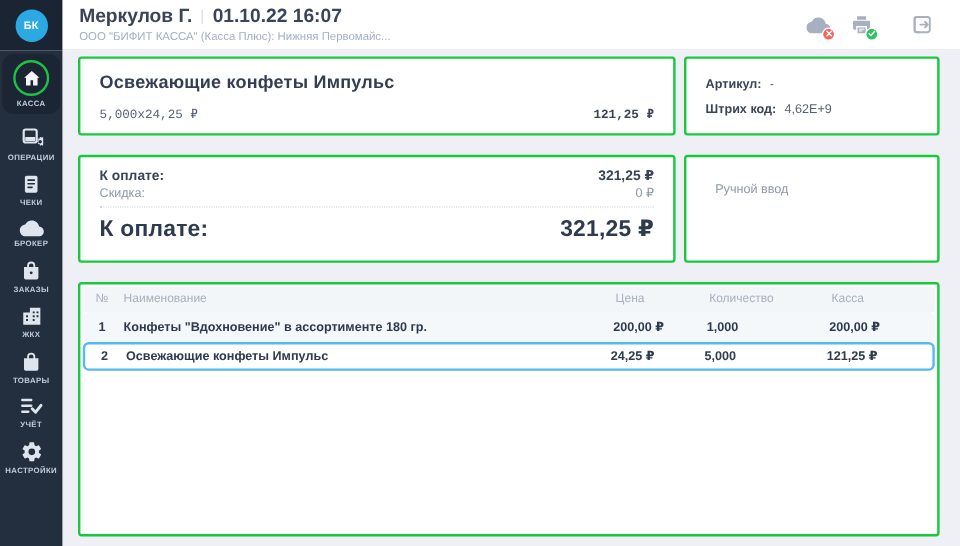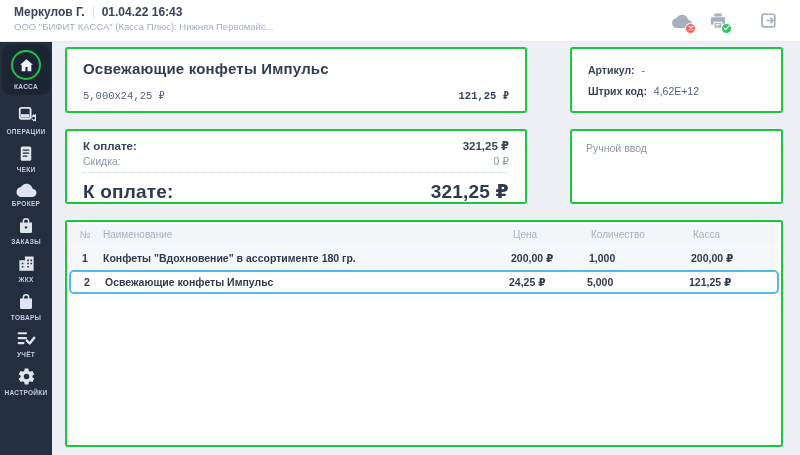--- a/index.html
+++ b/index.html
@@ -5,21 +5,21 @@
   * { margin:0; padding:0; box-sizing:border-box; }
   html,body { width:800px; height:455px; overflow:hidden; }
   body { font-family:"Liberation Sans","DejaVu Sans",sans-serif; background:#eef0f5; color:#333e52; }
   .app { position:relative; width:800px; height:455px; }
 
   
   .header { position:absolute; top:0; left:0; right:0; height:42px; background:#ffffff; border-bottom:1px solid #e7eaf0; display:flex; align-items:stretch; }
   .logo-block { width:52px; height:42px; background:#1a2433; display:flex; align-items:center; justify-content:center; flex:0 0 52px; }
   .logo-circle { width:27px; height:27px; border-radius:50%; background:#2aa9e2; color:#fff; font-size:9px; font-weight:bold; display:flex; align-items:center; justify-content:center; letter-spacing:.3px; }
   .header-info { padding:5px 0 0 14px; flex:1; min-width:0; }
-  .header-line1 { display:flex; align-items:center; font-size:12px; font-weight:bold; color:#3a4458; }
+  .header-line1 { display:flex; align-items:center; font-size:16px; font-weight:bold; color:#3a4458; }
   .hdr-divider { width:1px; height:12px; background:#d8dde6; margin:0 8px; }
   .header-line2 { margin-top:2px; font-size:9.5px; color:#a3aec7; white-space:nowrap; overflow:hidden; text-overflow:ellipsis; }
   .header-actions { display:flex; align-items:center; gap:16px; padding-right:22px; }
   .hicon { position:relative; width:20px; height:20px; display:flex; align-items:center; justify-content:center; }
   .hicon svg { display:block; }
   .badge { position:absolute; right:-4px; bottom:-3px; width:11px; height:11px; border-radius:50%; border:1.5px solid #fff; display:flex; align-items:center; justify-content:center; }
   .badge.red { background:#f4655f; }
   .badge.green { background:#2fc461; }
   .hicon.exit { margin-left:14px; }
 
@@ -29,23 +29,23 @@
   .side-item .label { font-size:6.5px; font-weight:bold; color:#c2cbda; letter-spacing:.3px; margin-top:3px; text-align:center; }
   .side-item svg { display:block; }
   .side-item.active { background:#1b2533; border-radius:9px; padding:5px 0 5px; margin-bottom:10px; }
   .ring { width:30px; height:30px; border-radius:50%; border:2px solid #1fc244; display:flex; align-items:center; justify-content:center; }
 
   
   .main { position:absolute; top:42px; left:52px; right:0; bottom:0; padding:5px 17px 8px 13px; display:flex; flex-direction:column; gap:16px; }
   .gbox { background:#fff; border:2px solid #17c93c; border-radius:3px; }
   .row-a, .row-b { display:flex; gap:7px; }
   .row-a { height:66px; }
-  .row-b { height:75px; }
+  .row-b { height:90px; }
   .col-left { flex:1; min-width:0; }
-  .col-right { flex:0 0 213px;margin-left:36px; }
+  .col-right { flex:0 0 213px; }
 
   .item-card { padding:11px 16px 9px; display:flex; flex-direction:column; justify-content:space-between; }
   .item-title { font-size:15px; font-weight:bold; color:#333e52; letter-spacing:.2px; }
   .item-sub { display:flex; justify-content:space-between; align-items:baseline;font-family:Liberation Mono, monospace; }
   .item-qtyprice { font-size:10.5px; color:#55607a; }
   .item-total { font-size:10.5px; font-weight:bold; color:#3a4458; }
 
   .details-card { padding:11px 16px; display:flex; flex-direction:column; justify-content:center; gap:9px; }
   .detail-line { font-size:10.5px; color:#3a4458; }
   .detail-line b { font-weight:bold; margin-right:4px; }
@@ -53,21 +53,21 @@
 
   .payment-card { padding:8px 16px 9px; display:flex; flex-direction:column; }
   .pay-line { display:flex; justify-content:space-between; align-items:baseline; }
   .pay-label { font-size:11.5px; font-weight:bold; color:#3a4458; }
   .pay-value { font-size:11.5px; font-weight:bold; color:#3a4458; }
   .discount-line { margin-top:2px; padding-bottom:5px; border-bottom:1px dotted #c9d2dd; }
   .discount-label, .discount-value { font-size:10.5px; color:#8d98a9; font-weight:normal; }
   .total-line { margin-top:7px; }
   .total-label, .total-value { font-size:19px; font-weight:bold; color:#2e3a4d; letter-spacing:.2px; }
 
-  .manual-card { padding:0;text-decoration:underline; }
+  .manual-card { padding:10px;text-decoration:underline; }
   .manual-input { width:100%; height:100%; border:none; outline:none; resize:none; background:transparent; font-family:inherit; font-size:10.5px; color:#3a4458; padding:11px 14px; }
   .manual-input::placeholder { color:#8d98a9; opacity:1; }
 
   
   .table-card { flex:1; padding:2px; overflow:hidden; }
   .tbl-row { display:grid; grid-template-columns:32px 1fr 78px 102px 88px; align-items:center; }
   .tbl-head { height:21px; background:#f3f6f9; color:#a6b0bf; font-size:10px; }
   .tbl-head > div { padding:0 2px; }
   .th-num { text-align:center; }
   .tbl-body-row { height:25px; font-size:10.5px; font-weight:bold; color:#2e3a4d; border-radius:5px; }
@@ -75,25 +75,28 @@
   .tbl-body-row.selected { background:#fff; border:2px solid #53b9ef; height:24px; }
   .cell-num { text-align:center; font-weight:bold; }
   .cell-name { padding-left:2px; white-space:nowrap; overflow:hidden; text-overflow:ellipsis; }
 </style>
 </head>
 <body>
 
 <div class="app">
 
   <div class="header">
+    <div class="logo-block">
+      <div class="logo-circle">БК</div>
+    </div>
     <div class="header-info">
       <div class="header-line1">
         <span>Меркулов Г.</span>
         <span class="hdr-divider"></span>
-        <span>01.04.22 16:43</span>
+        <span>01.10.22 16:07</span>
       </div>
       <div class="header-line2">ООО "БИФИТ КАССА" (Касса Плюс): Нижняя Первомайс...</div>
     </div>
     <div class="header-actions">
       <div class="hicon">
         <svg width="20" height="15" viewBox="0 0 24 18">
             <path fill="#a7b0c0" d="M19.35 8.04C18.67 4.59 15.64 2 12 2 9.11 2 6.6 3.64 5.35 6.04 2.34 6.36 0 8.91 0 12c0 3.31 2.69 6 6 6h13c2.76 0 5-2.24 5-5 0-2.64-2.05-4.78-4.65-4.96z"></path>
           </svg>
         <span class="badge red">
           <svg width="6" height="6" viewBox="0 0 8 8">
@@ -227,21 +230,21 @@
           <span class="item-total">121,25 ₽</span>
         </div>
       </div>
       <div class="gbox col-right details-card">
         <div class="detail-line">
           <b>Артикул:</b>
           <span class="detail-value">-</span>
         </div>
         <div class="detail-line">
           <b>Штрих код:</b>
-          <span class="detail-value">4,62E+12</span>
+          <span class="detail-value">4,62E+9</span>
         </div>
       </div>
     </div>
 
     <div class="row-b">
       <div class="gbox col-left payment-card">
         <div class="pay-line">
           <span class="pay-label">К оплате:</span>
           <span class="pay-value">321,25 ₽</span>
         </div>

